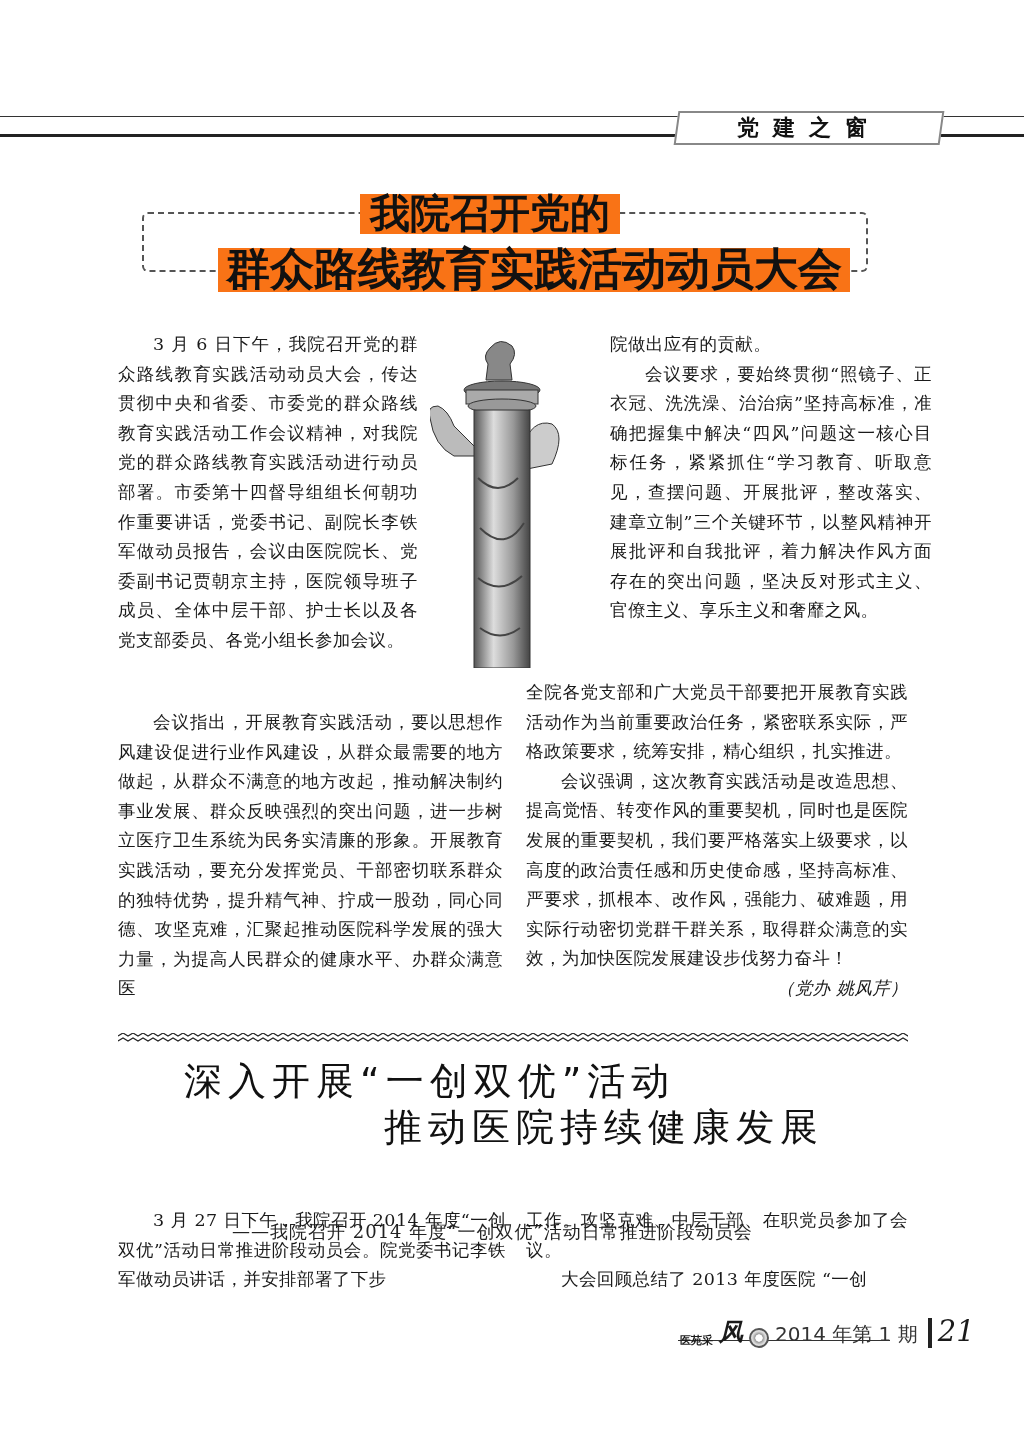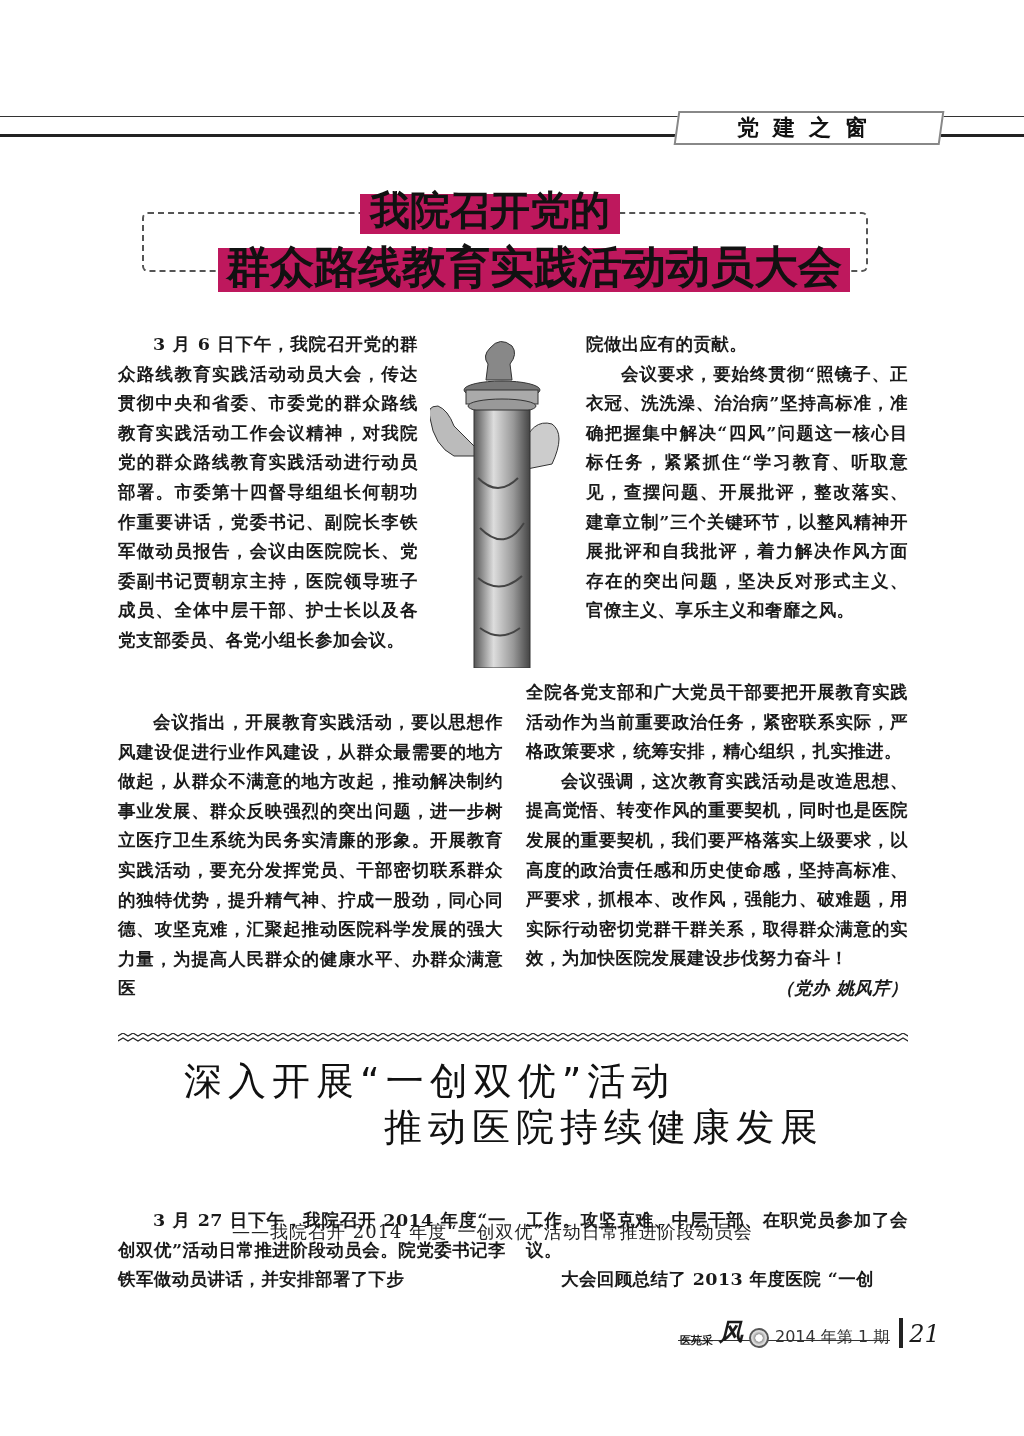--- a/index.html
+++ b/index.html
@@ -11,33 +11,33 @@
   .hdr-line-bot { position: absolute; left: 0; top: 134px; width: 1024px; height: 3px; background: #222; }
   .section-tag { position: absolute; left: 676px; top: 111px; width: 262px; height: 30px;
                  background: #fff; border: 2px solid #888; transform: skewX(-8deg);
                  display: flex; align-items: center; justify-content: center; }
   .section-tag span { transform: skewX(8deg); font-size: 22px; font-weight: bold; letter-spacing: 14px;
                       font-family: "DejaVu Serif", serif; color: #111; }
 
   
   .t1-frame { position: absolute; left: 142px; top: 212px; width: 722px; height: 56px;
               border: 2px dashed #555; border-radius: 6px; }
-  .t1-line { position: absolute; font-family: Liberation Mono, monospace; font-weight: bold;
-             color: #111; background: #be185d; white-space: nowrap; line-height: 1; }
+  .t1-line { position: absolute; font-family: Liberation Serif, serif; font-weight: bold;
+             color: #111; background: #f97316; white-space: nowrap; line-height: 1; }
   .t1-a { left: 360px; top: 194px; font-size: 40px; padding: 0 10px; }
   .t1-b { left: 186px; top: 248px; font-size: 44px; padding: 0 8px; margin-left: 32px; }
 
   
   .col { position: absolute; font-size: 17.5px; line-height: 29.6px; letter-spacing: 0.4px;
-         text-align: justify; font-weight: bold; }
+         text-align: justify; }
   .col p { margin: 0; text-indent: 2em; }
   .col p.noind { text-indent: 0; }
   .colA { left: 118px; top: 330px; width: 300px; }
   .colA2 { left: 118px; top: 708px; width: 385px; }
-  .colB { left: 586px; top: 330px; width: 322px; }
+  .colB { left: 610px; top: 330px; width: 322px; }
   .colB2 { left: 526px; top: 678px; width: 382px; }
   .byline { float: right; text-indent: 0; font-style: italic; }
 
   
   .pillar { position: absolute; left: 430px; top: 338px; width: 150px; height: 330px; }
 
   
   .wavy { position: absolute; left: 118px; top: 1033px; width: 790px; height: 10px; }
 
   
@@ -50,23 +50,23 @@
 
   .colC { left: 118px; top: 1206px; width: 388px; }
   .colD { left: 526px; top: 1206px; width: 382px; }
 
   
   .footer { position: absolute; left: 680px; top: 1318px; height: 30px; display: flex; align-items: flex-end; gap: 6px; }
   .f-brand { font-family: "DejaVu Sans", sans-serif; font-weight: bold; font-size: 11px; }
   .f-script { font-family: "DejaVu Serif", serif; font-style: italic; font-size: 24px; font-weight: bold; }
   .f-logo { width: 16px; height: 16px; border-radius: 50%; border: 2px solid #555;
             background: radial-gradient(circle, #fff 30%, #999 35%, #ddd 60%); }
-  .f-issue { font-family: "DejaVu Sans", sans-serif; font-size: 16px; color: #333; }
+  .f-issue { font-family: "DejaVu Sans", sans-serif; font-size: 20px; color: #333; }
   .f-bar { width: 4px; height: 30px; background: #222; margin-left: 4px; }
-  .f-page { font-family: "DejaVu Serif", serif; font-style: italic; font-size: 24px; }
+  .f-page { font-family: "DejaVu Serif", serif; font-style: italic; font-size: 29px; }
   .f-rule { position: absolute; left: 678px; top: 1340px; width: 212px; height: 1px; background: #333; }
 </style>
 </head>
 <body>
 
 <div class="hdr-line-top"></div>
 <div class="hdr-line-bot"></div>
 <div class="section-tag">
   <span>党建之窗</span>
 </div>

